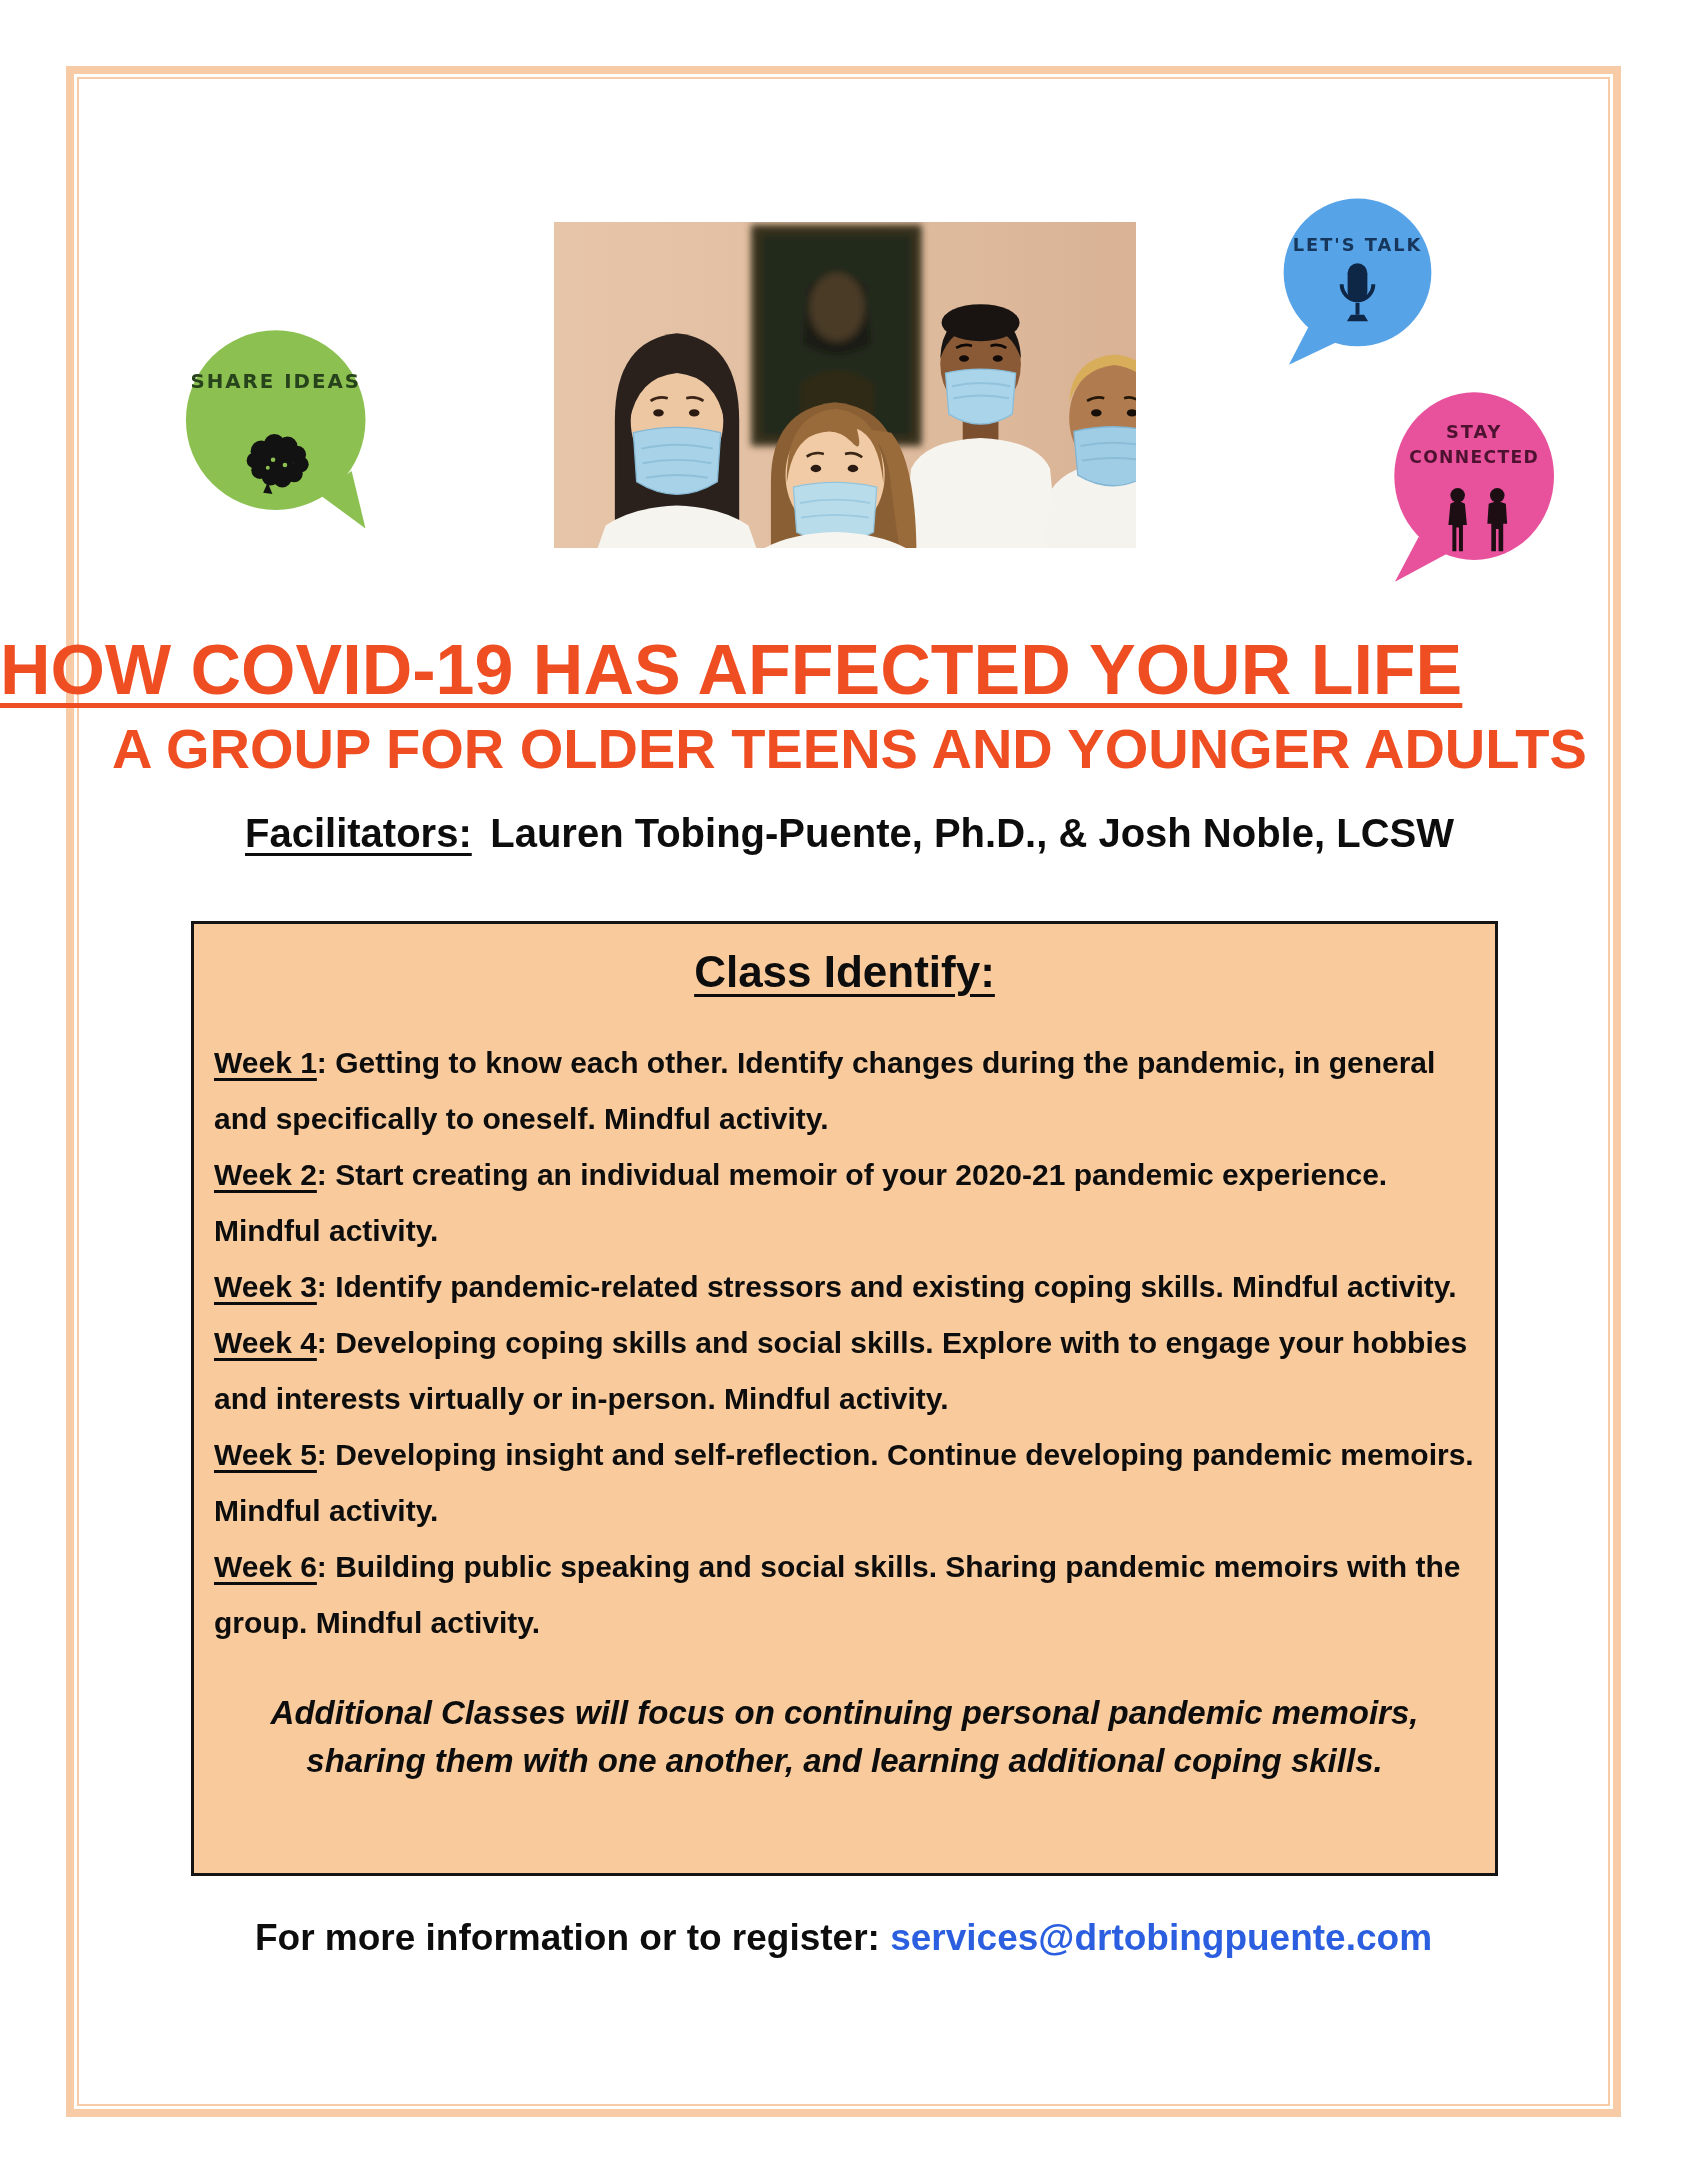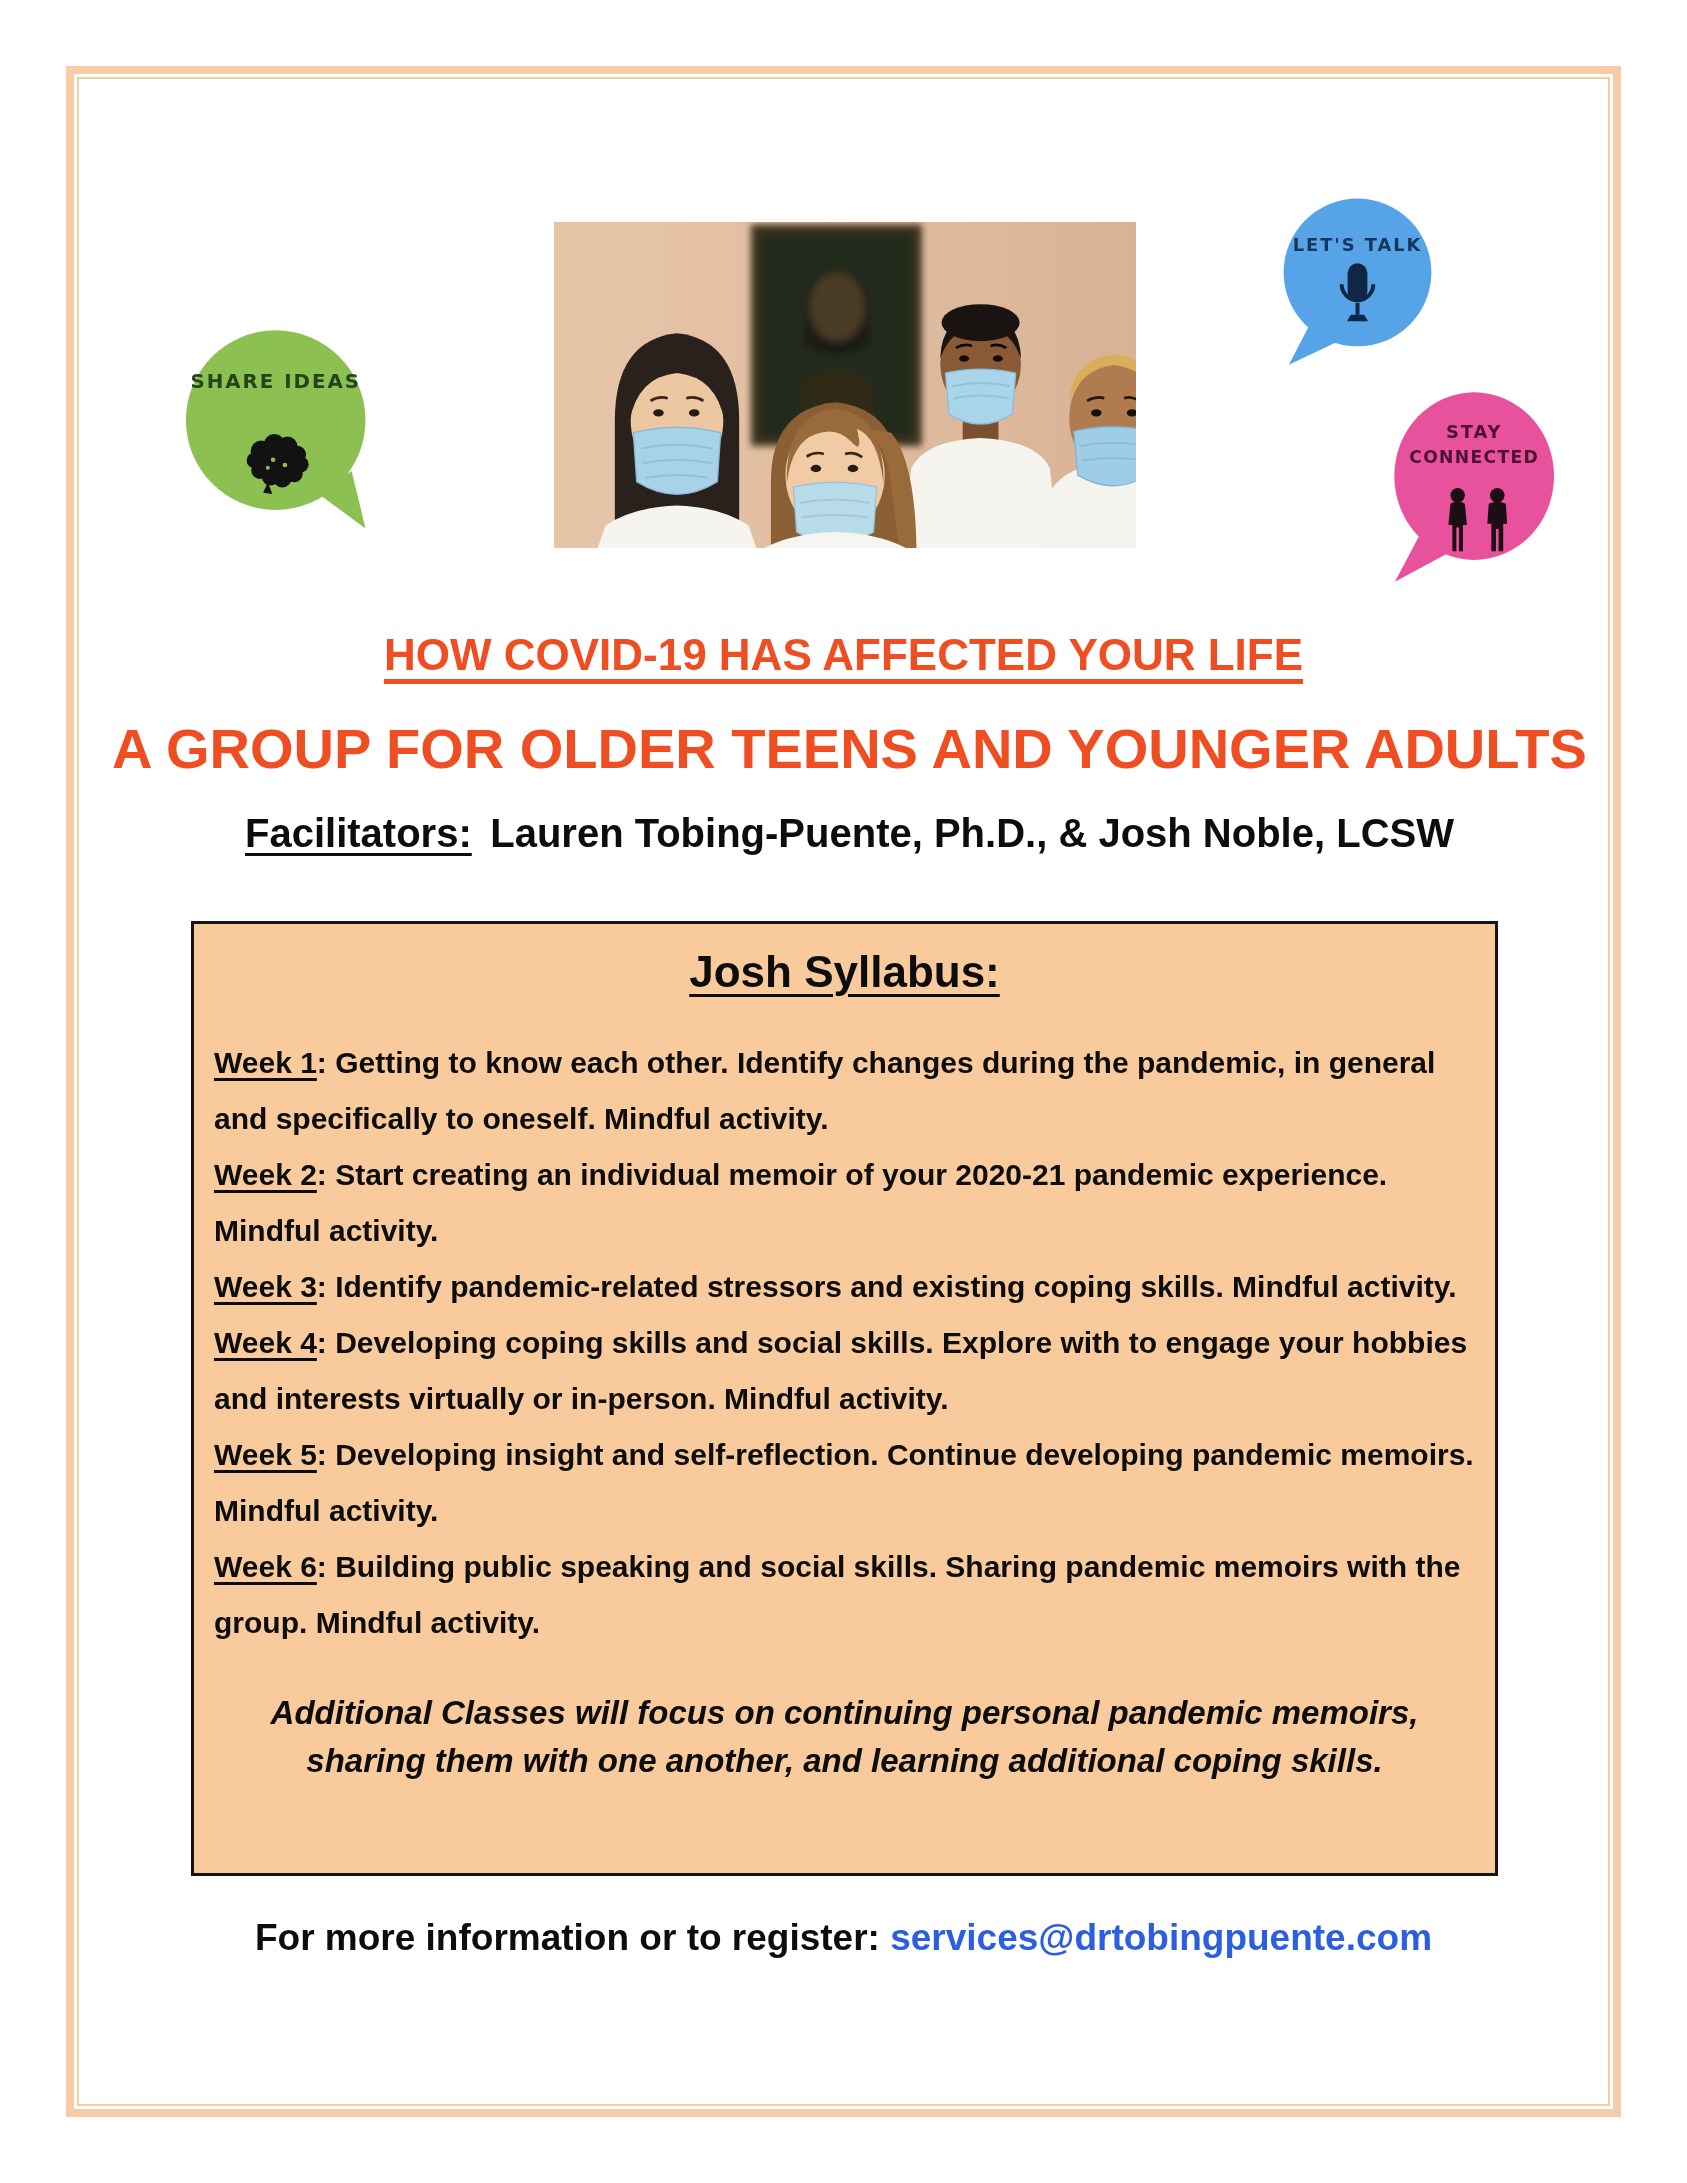--- a/index.html
+++ b/index.html
@@ -26,22 +26,22 @@
   .bubble svg{display:block;width:100%;height:100%;}
   .bubble-share{left:183px;top:329px;width:192px;height:206px;}
   .bubble-talk{left:1281px;top:197px;width:153px;height:176px;}
   .bubble-connected{left:1388px;top:389px;width:171px;height:198px;text-align:center;}
   .bubble text{font-family:"DejaVu Sans", sans-serif;font-weight:bold;}
 
   .photo{position:absolute;left:554px;top:222px;width:582px;height:326px;}
   .photo svg{display:block;width:100%;height:100%;}
 
   
-  .title{position:absolute;left:0;right:0;top:630px;text-align:center;
-         font-size:44px;font-weight:bold;color:var(--orange);letter-spacing:0px;}
+  .title{position:absolute;left:0;right:0;top:630px;
+         font-size:70px;font-weight:bold;color:var(--orange);letter-spacing:0px;}
   .title span{text-decoration:underline;text-decoration-thickness:4.6px;text-underline-offset:9.3px;}
   .subtitle{position:absolute;left:0;right:0;top:716px;text-align:center;
          font-size:56px;font-weight:bold;color:var(--orange);margin-left:12px;}
   .facilitators{position:absolute;left:0;right:0;top:811px;text-align:center;
          font-size:40px;font-weight:bold;color:var(--ink);padding-left:12px;}
   .facilitators .f-label{text-decoration:underline;text-decoration-thickness:2.6px;text-underline-offset:6px;}
   .facilitators .f-names{margin-left:18.5px;}
 
   
   .syllabus{position:absolute;left:191px;top:921px;width:1307px;height:955px;
@@ -200,21 +200,21 @@
   <div class="title">
     <span>HOW COVID-19 HAS AFFECTED YOUR LIFE</span>
   </div>
   <div class="subtitle">A GROUP FOR OLDER TEENS AND YOUNGER ADULTS</div>
   <div class="facilitators">
     <span class="f-label">Facilitators:</span><span class="f-names">Lauren Tobing-Puente, Ph.D., &amp; Josh Noble, LCSW</span>
   </div>
 
   <div class="syllabus">
     <div class="syllabus-heading">
-      <span>Josh Syllabus:</span>
+      <span>Class Identify:</span>
     </div>
     <div class="weeks">
       <p><span class="wk">Week 1</span><span>: Getting to know each other. Identify changes during the pandemic, in general and specifically to oneself. Mindful activity.</span></p>
       <p><span class="wk">Week 2</span><span>: Start creating an individual memoir of your 2020-21 pandemic experience. Mindful activity.</span></p>
       <p><span class="wk">Week 3</span><span>: Identify pandemic-related stressors and existing coping skills. Mindful activity.</span></p>
       <p><span class="wk">Week 4</span><span>: Developing coping skills and social skills. Explore with to engage your hobbies and interests virtually or in-person. Mindful activity.</span></p>
       <p><span class="wk">Week 5</span><span>: Developing insight and self-reflection. Continue developing pandemic memoirs. Mindful activity.</span></p>
       <p><span class="wk">Week 6</span><span>: Building public speaking and social skills. Sharing pandemic memoirs with the group. Mindful activity.</span></p>
     </div>
     <div class="note">Additional Classes will focus on continuing personal pandemic memoirs, sharing them with one another, and learning additional coping skills.</div>

